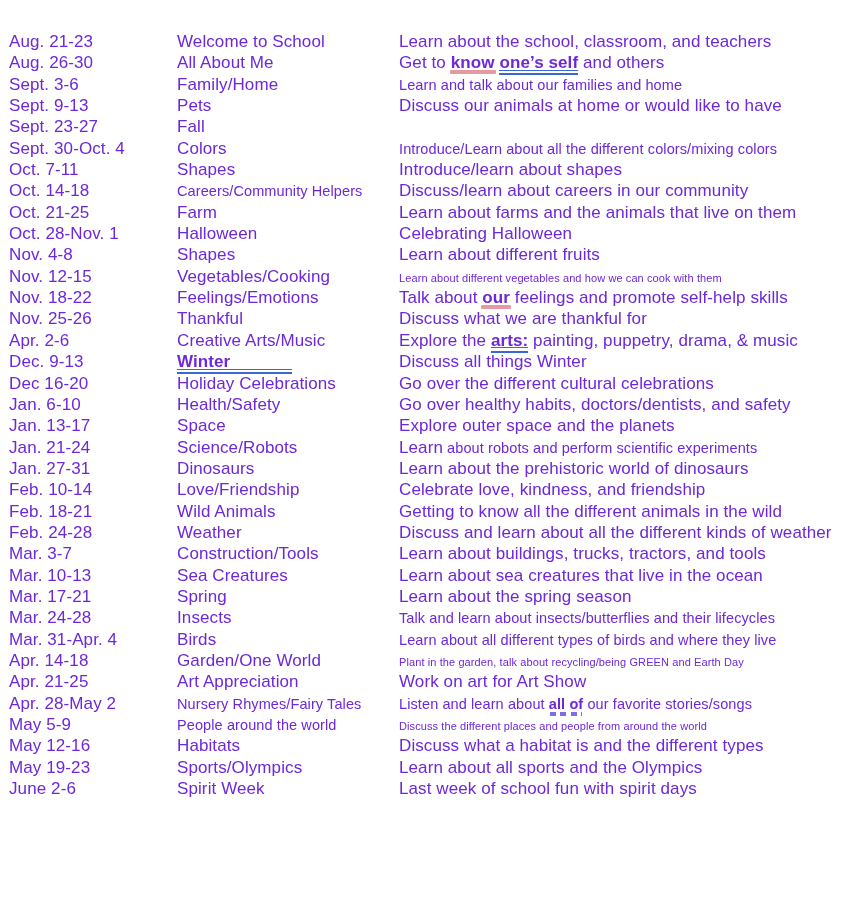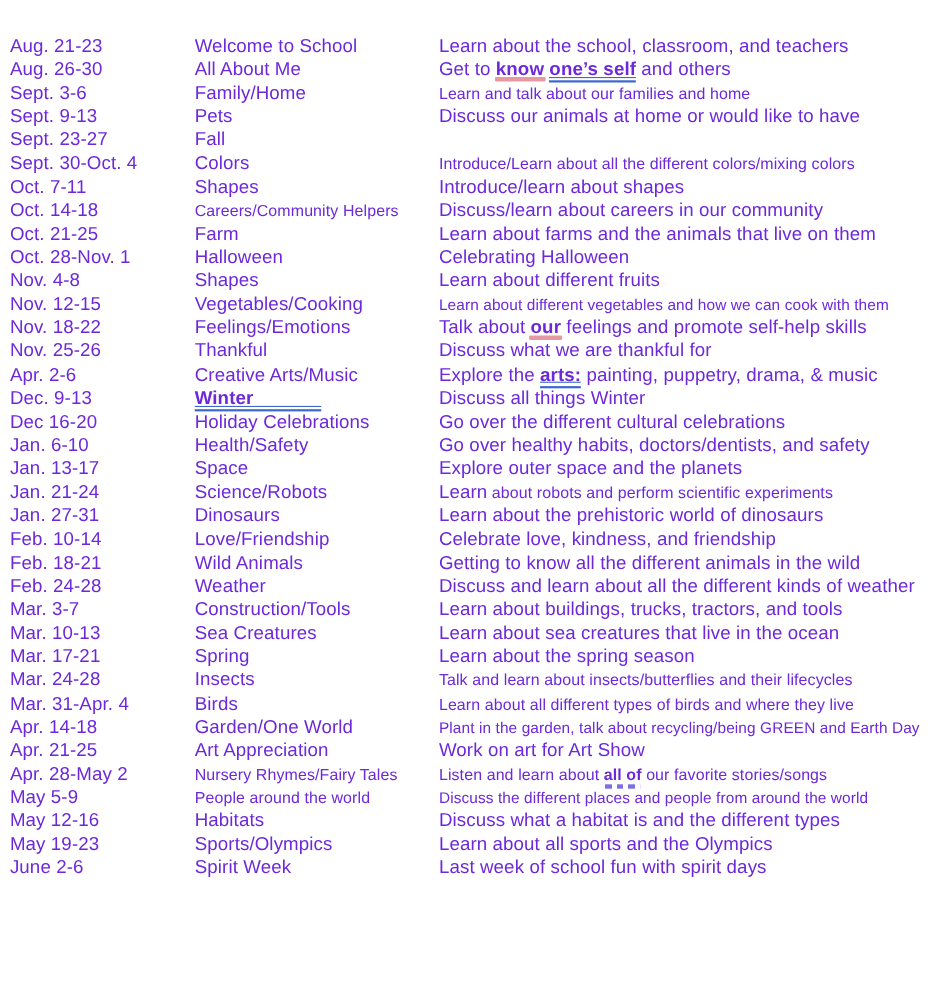--- a/index.html
+++ b/index.html
@@ -28,21 +28,21 @@
   }
   .cell {
     line-height: 21.35px;
     white-space: pre;
   }
   .cell.date  { width: 168px; flex: 0 0 168px; }
   .cell.theme { width: 222px; flex: 0 0 222px; }
   .cell.desc  { flex: 1 1 auto; }
   .sz-md { font-size: 17px; }
   .sz-sm { font-size: 14.5px; }
-  .sz-xs { font-size: 14px; }
+  .sz-xs { font-size: 11px; }
   
   .u-pink, .u-blue, .u-blue-extend, .u-purple { position: relative; font-weight: bold; }
   .u-pink::after {
     content: ""; position: absolute; left: -1px; right: -1px; bottom: -2px;
     height: 4.5px; background: var(--pink, #e59aa3); border-radius: 1px;
   }
   .u-blue::after, .u-blue-extend::after {
     content: ""; position: absolute; left: 0; right: 0; bottom: -3px;
     height: 5.5px; box-sizing: border-box;
     border-top: 1.5px solid var(--blue, #3c67d1);

